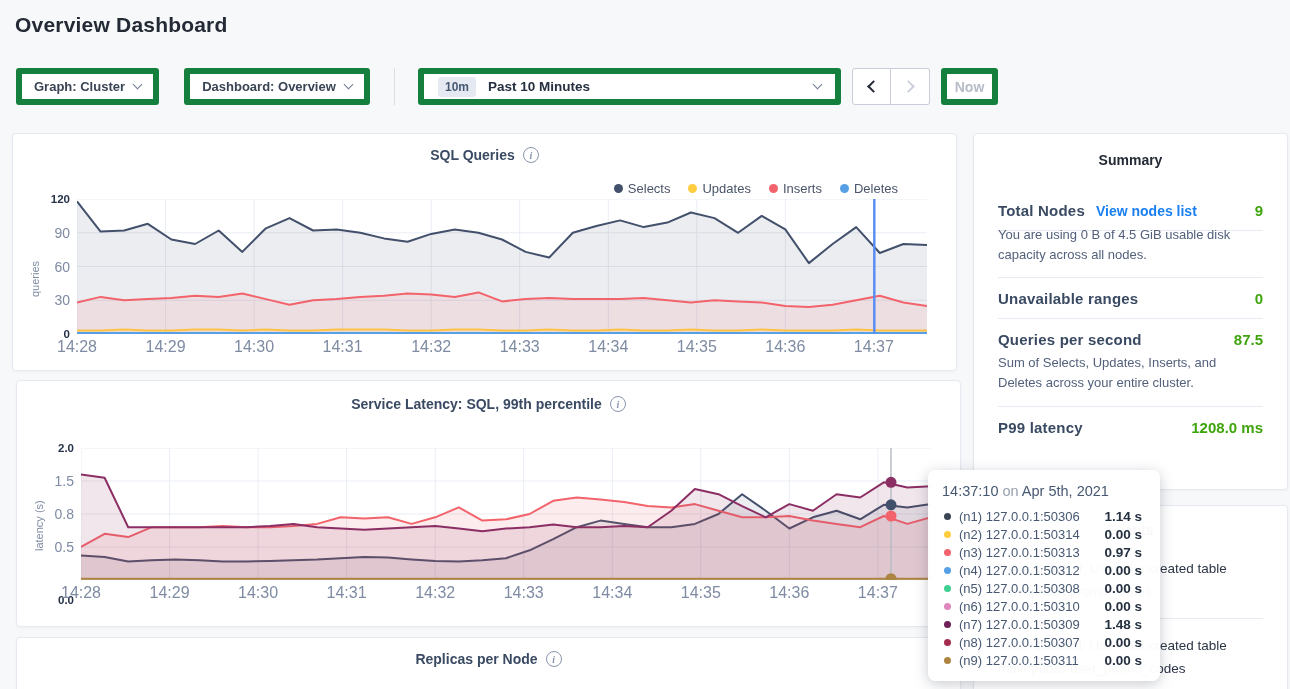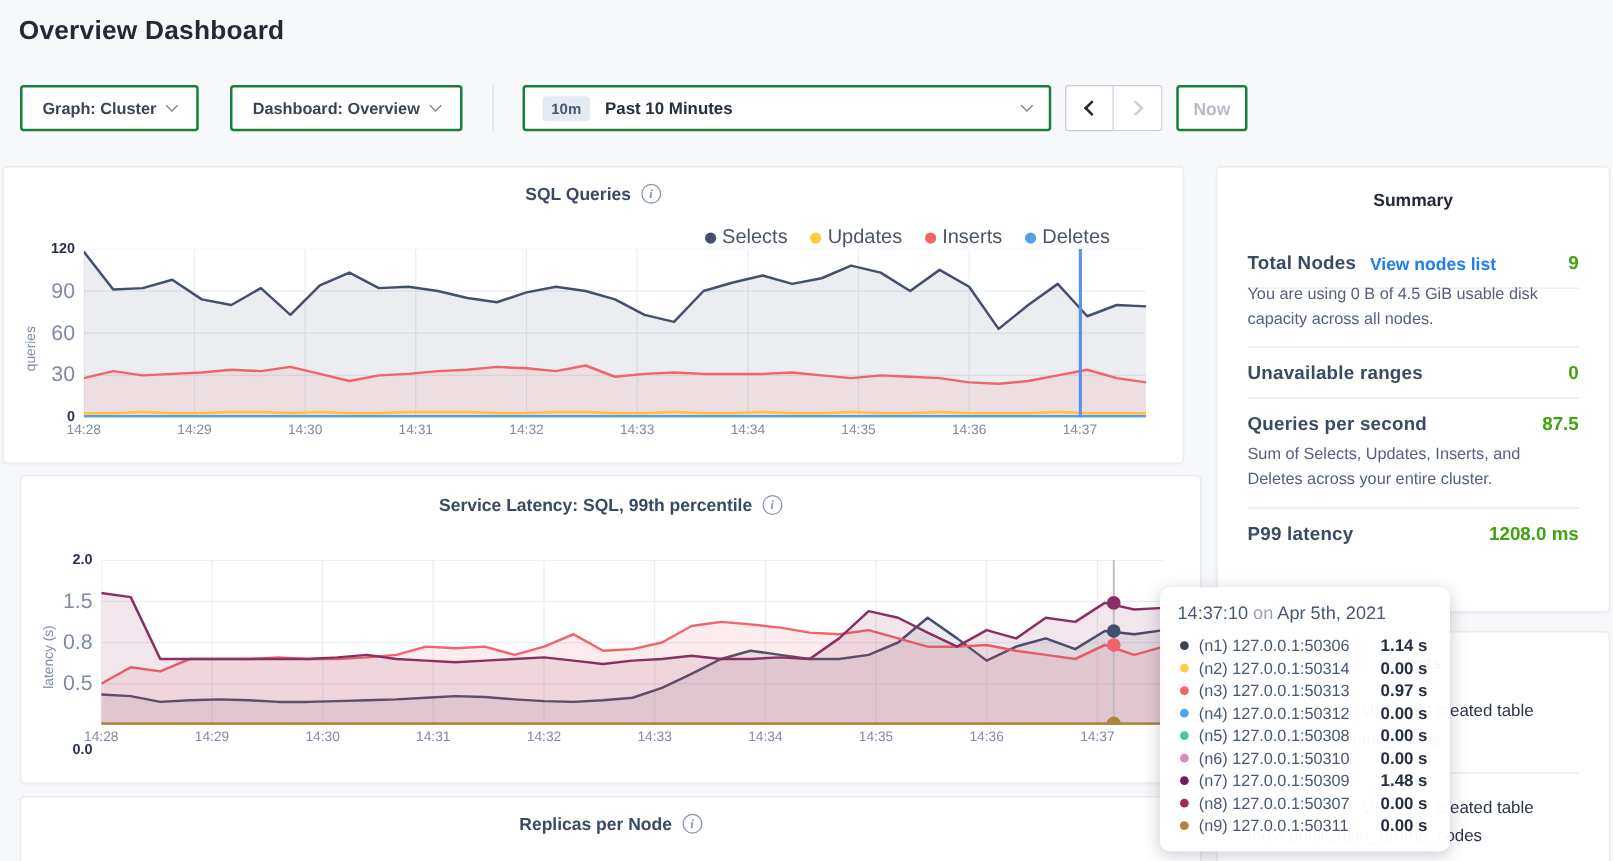--- a/index.html
+++ b/index.html
@@ -7,21 +7,21 @@
     --link-blue:#1a7ff0;
   }
   *{box-sizing:border-box;margin:0;padding:0;}
   body{font-family:"Liberation Sans",sans-serif;background:#f7f8fa;}
   .page{position:relative;width:1290px;height:689px;overflow:hidden;background:#f7f8fa;color:#24303f;}
 
   
   .page-title{position:absolute;left:15px;top:13px;font-size:21px;font-weight:600;color:#242a35;letter-spacing:.2px;}
 
   
-  .tb{position:absolute;top:68px;height:37px;background:#fff;border:2px solid #15803d;border-radius:3px;
+  .tb{position:absolute;top:68px;height:37px;background:#fff;border:6px solid #15803d;border-radius:3px;
       display:flex;align-items:center;font-family:inherit;cursor:pointer;}
   .dd{justify-content:center;gap:9px;font-size:13px;font-weight:700;color:#394455;}
   .dd1{left:16px;width:143px;}
   .dd2{left:184px;width:186px;}
   .chev{width:7px;height:7px;border-right:1.6px solid #707c93;border-bottom:1.6px solid #707c93;
         transform:rotate(45deg);margin-top:-4px;}
   .vdiv{position:absolute;left:394px;top:68px;height:37px;width:1px;background:#d9dde4;}
   .timebox{left:418px;width:423px;padding:0 14px;gap:12px;}
   .time-badge{background:#e5eaf2;border-radius:3px;padding:3px 7px;font-size:12px;font-weight:700;color:#475872;}
   .time-label{font-size:13.5px;font-weight:700;color:#24303f;}
@@ -30,52 +30,52 @@
   .nav-btn{width:39px;height:37px;background:#fff;border:1px solid #c8cdd8;display:flex;align-items:center;justify-content:center;cursor:pointer;}
   .nav-btn.prev{border-radius:3px 0 0 3px;}
   .nav-btn.next{border-radius:0 3px 3px 0;border-left:none;cursor:default;}
   .arr{width:9px;height:9px;border-left:2.5px solid #242a35;border-bottom:2.5px solid #242a35;}
   .arr-left{transform:rotate(45deg);margin-left:3px;}
   .arr-right{transform:rotate(-135deg);margin-right:3px;border-color:#ccd1db;}
   .now-btn{left:941px;width:57px;justify-content:center;font-size:14px;font-weight:700;color:#b6bcc7;cursor:default;}
 
   
   .panel{position:absolute;background:#fff;border:1px solid #e6e9ef;border-radius:4px;box-shadow:0 1px 3px rgba(40,50,70,.04);}
-  .p-sql{left:2px;top:133px;width:945px;height:238px;}
+  .p-sql{left:12px;top:133px;width:945px;height:238px;}
   .p-lat{left:16px;top:380px;width:945px;height:247px;}
   .p-rep{left:16px;top:637px;width:945px;height:180px;}
   .col-r{left:973px;width:315px;}
   .p-sum{top:133px;height:357px;padding:18px 24px 0;}
   .p-evt{top:505px;height:260px;padding:16px 24px 0;}
 
   .chart-head{display:flex;justify-content:center;align-items:center;gap:8px;margin-top:13px;}
   .p-lat .chart-head{margin-top:15px;}
   .chart-title{font-size:14px;font-weight:700;color:#3a4a63;}
   .info-icon{width:16px;height:16px;border:1.2px solid #8995ab;border-radius:50%;color:#8995ab;
              font-size:10px;font-weight:700;display:flex;align-items:center;justify-content:center;
              font-family:"Liberation Serif",serif;font-style:italic;cursor:pointer;}
 
   .legend{position:absolute;top:47px;right:58px;display:flex;gap:18px;}
-  .legend-item{display:flex;align-items:center;gap:5px;font-size:16px;color:#4a5568;cursor:pointer;}
+  .legend-item{display:flex;align-items:center;gap:5px;font-size:13px;color:#4a5568;cursor:pointer;}
   .legend-dot{width:9px;height:9px;border-radius:50%;}
 
   .plot-wrap{position:absolute;left:14px;display:flex;}
   .p-sql .plot-wrap{top:65px;}
   .p-lat .plot-wrap{top:67px;}
   .ylabel{writing-mode:vertical-rl;transform:rotate(180deg);font-size:11px;color:#7e8ba3;width:16px;
           display:flex;align-items:center;justify-content:center;}
   .ytick-col{width:34px;position:relative;}
-  .ytick{position:absolute;right:7px;transform:translateY(-50%);font-size:17px;color:#7e8ba3;}
+  .ytick{position:absolute;right:7px;transform:translateY(-50%);font-size:14px;color:#7e8ba3;}
   .ytick.strong{font-weight:700;color:#253248;font-size:11.5px;}
   .plot-col{width:850px;}
   .plot-col svg{display:block;}
   .grid{stroke:#e9edf4;stroke-width:1;}
   .grid-zero{stroke:#ced4dd;stroke-width:1;}
   .xtick-row{position:relative;width:850px;height:20px;margin-top:4px;}
-  .xtick{position:absolute;transform:translateX(-50%);font-size:11px;color:#7e8ba3;top:0;}
+  .xtick{position:absolute;transform:translateX(-50%);font-size:16px;color:#7e8ba3;top:0;}
 
   
   .sum-title{text-align:center;font-size:14px;font-weight:700;color:#242a35;margin-bottom:22px;}
   .srow{display:flex;align-items:center;padding:12px 0 11px;}
   .slabel{font-size:15px;font-weight:700;color:#3a4a63;letter-spacing:.2px;}
   .slink{font-size:14px;font-weight:700;color:var(--link-blue);margin-left:11px;cursor:pointer;text-decoration:none;}
   .sval{margin-left:auto;font-size:15px;font-weight:700;color:var(--accent-green);}
   .sdesc{font-size:13px;color:#53617c;line-height:1.55;padding-bottom:12px;margin-top:-6px;}
   .sdiv{border-top:1px solid #e7eaf0;}
 

